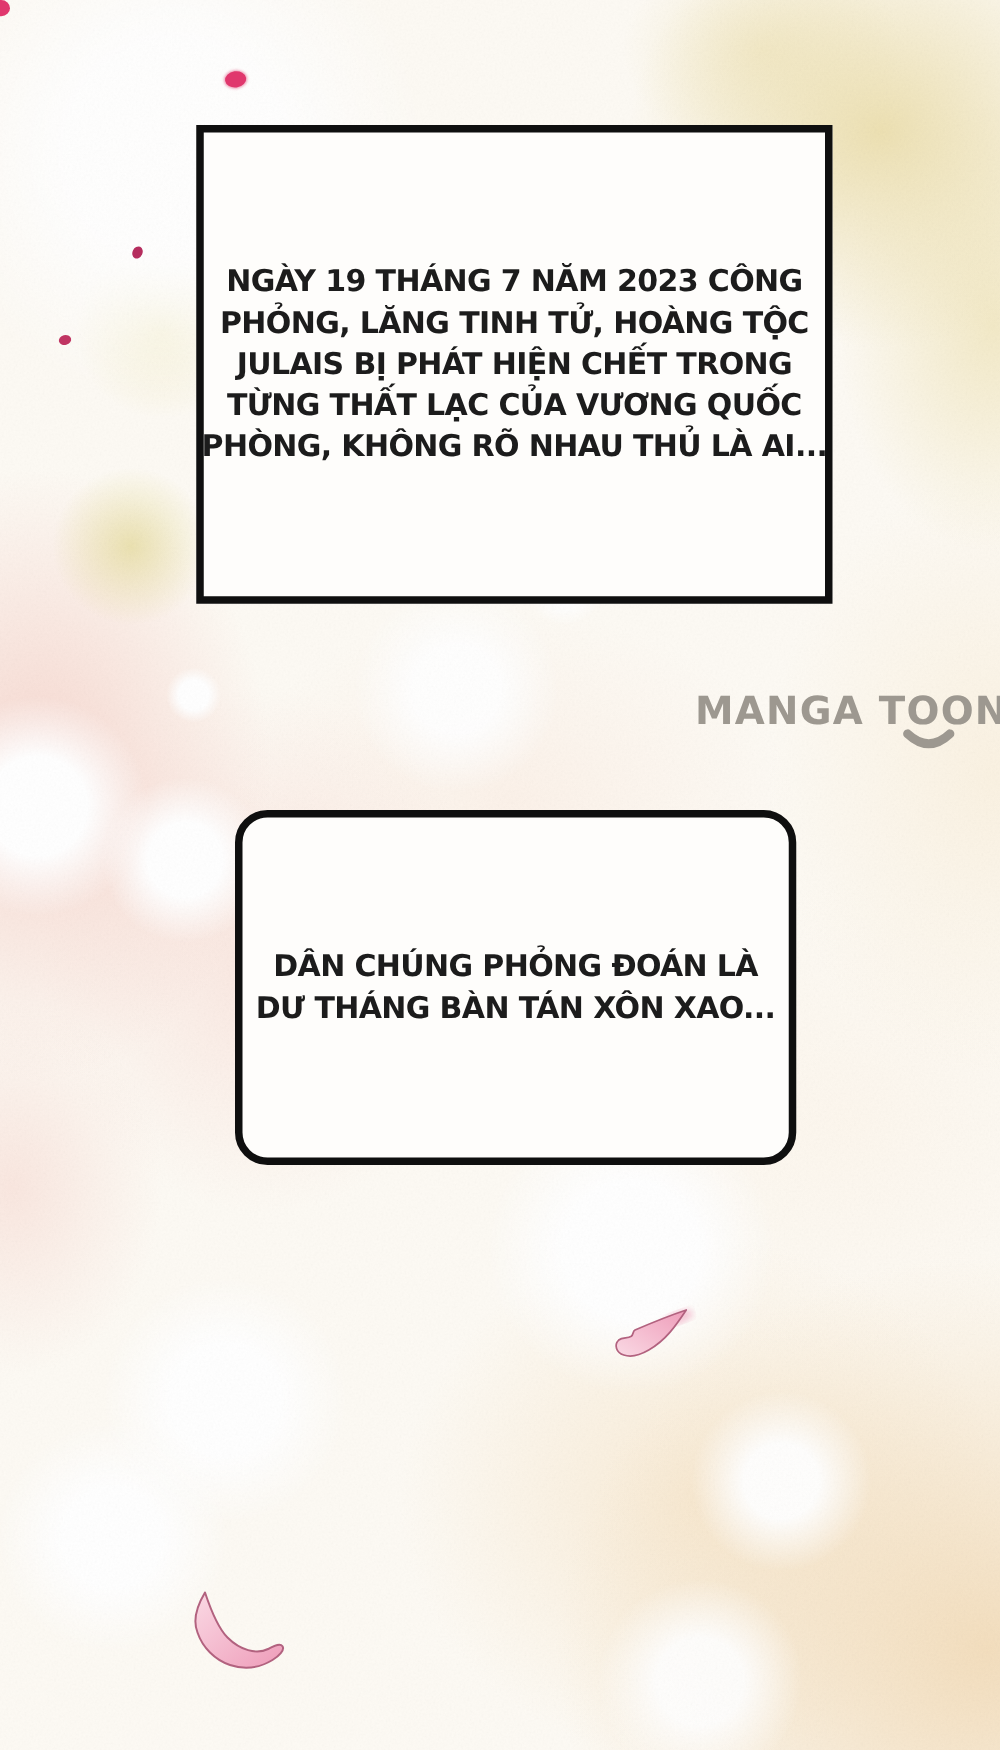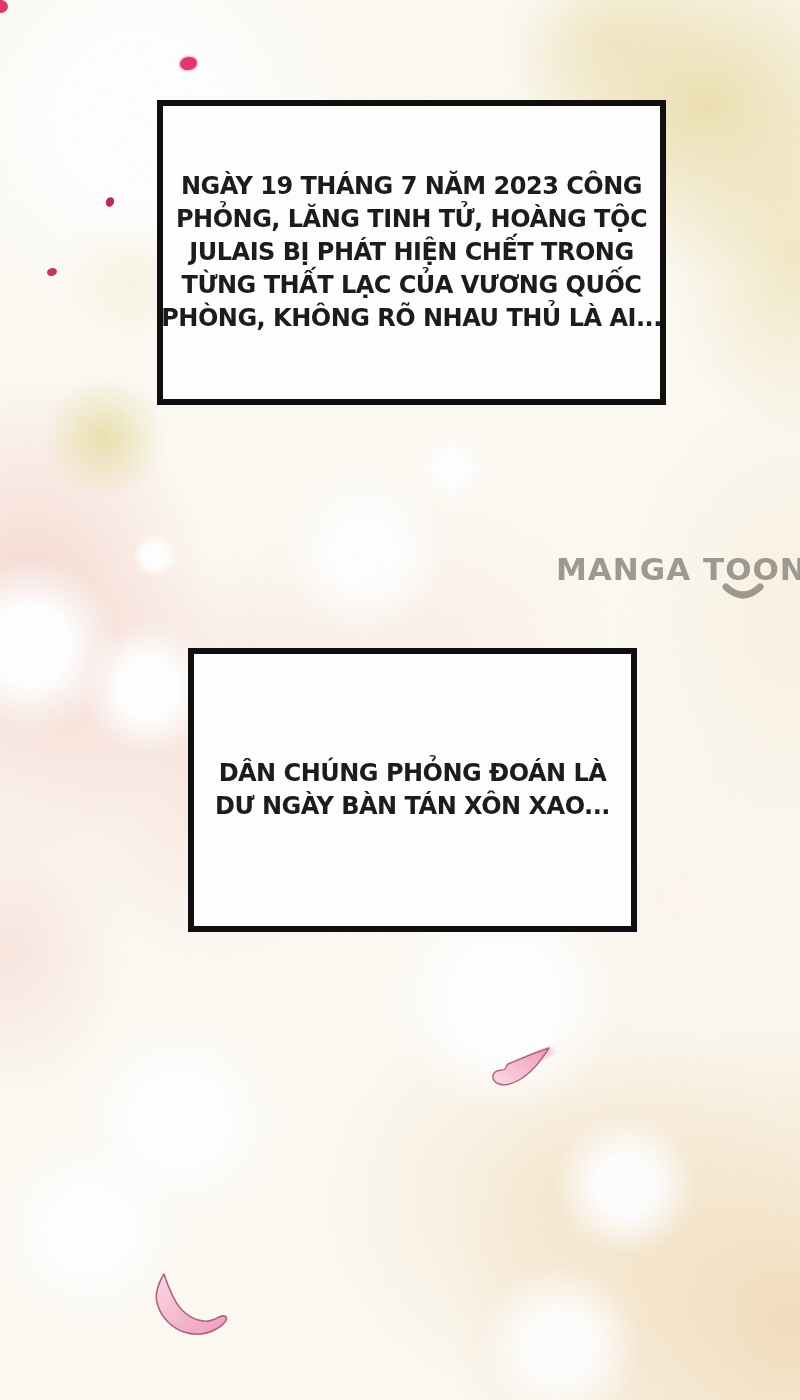--- a/index.html
+++ b/index.html
@@ -46,22 +46,22 @@
   .panel {
     position: absolute;
     box-sizing: border-box;
     border: 6px solid #0f0f0f;
     background: #fefdfb;
     display: flex;
     flex-direction: column;
     justify-content: center;
     align-items: center;
   }
-  .panel-1 { left: 157px; top: 100px; width: 509px; height: 305px; }
-  .panel-2 { left: 188px; top: 648px; width: 449px; height: 284px; }
+  .panel-1 { left: 157px; top: 100px; width: 509px; height: 383px; }
+  .panel-2 { left: 188px; top: 648px; width: 449px; height: 284px; border-radius: 26px; }
   .line {
     font-weight: 700;
     font-size: 24px;
     line-height: 33px;
     letter-spacing: -0.5px;
     color: #1c1c1c;
     white-space: nowrap;
     text-align: center;
   }
   
@@ -111,21 +111,21 @@
     <div class="line">PHÒNG, KHÔNG RÕ NHAU THỦ LÀ AI...</div>
   </div>
 
   <div class="watermark">MANGA TOON</div>
   <svg class="smile" width="42" height="22" viewBox="0 0 42 22" xmlns="http://www.w3.org/2000/svg">
     <path d="M4 4 Q 21 20 38 4" fill="none" stroke-width="7" stroke-linecap="round" stroke="#9d9890"></path>
   </svg>
 
   <div class="panel panel-2">
     <div class="line">DÂN CHÚNG PHỎNG ĐOÁN LÀ</div>
-    <div class="line">DƯ NGÀY BÀN TÁN XÔN XAO...</div>
+    <div class="line">DƯ THÁNG BÀN TÁN XÔN XAO...</div>
   </div>
 
   <svg class="petal petal-1" width="70" height="55" viewBox="0 0 70 55" xmlns="http://www.w3.org/2000/svg">
     <defs>
       <linearGradient id="pg1" x1="1" y1="0" x2="0" y2="1">
         <stop offset="0" stop-color="#ee9cb9"></stop>
         <stop offset="1" stop-color="#fad9e4"></stop>
       </linearGradient>
       <filter id="soft1">
           <feGaussianBlur stdDeviation="2.5"></feGaussianBlur>

